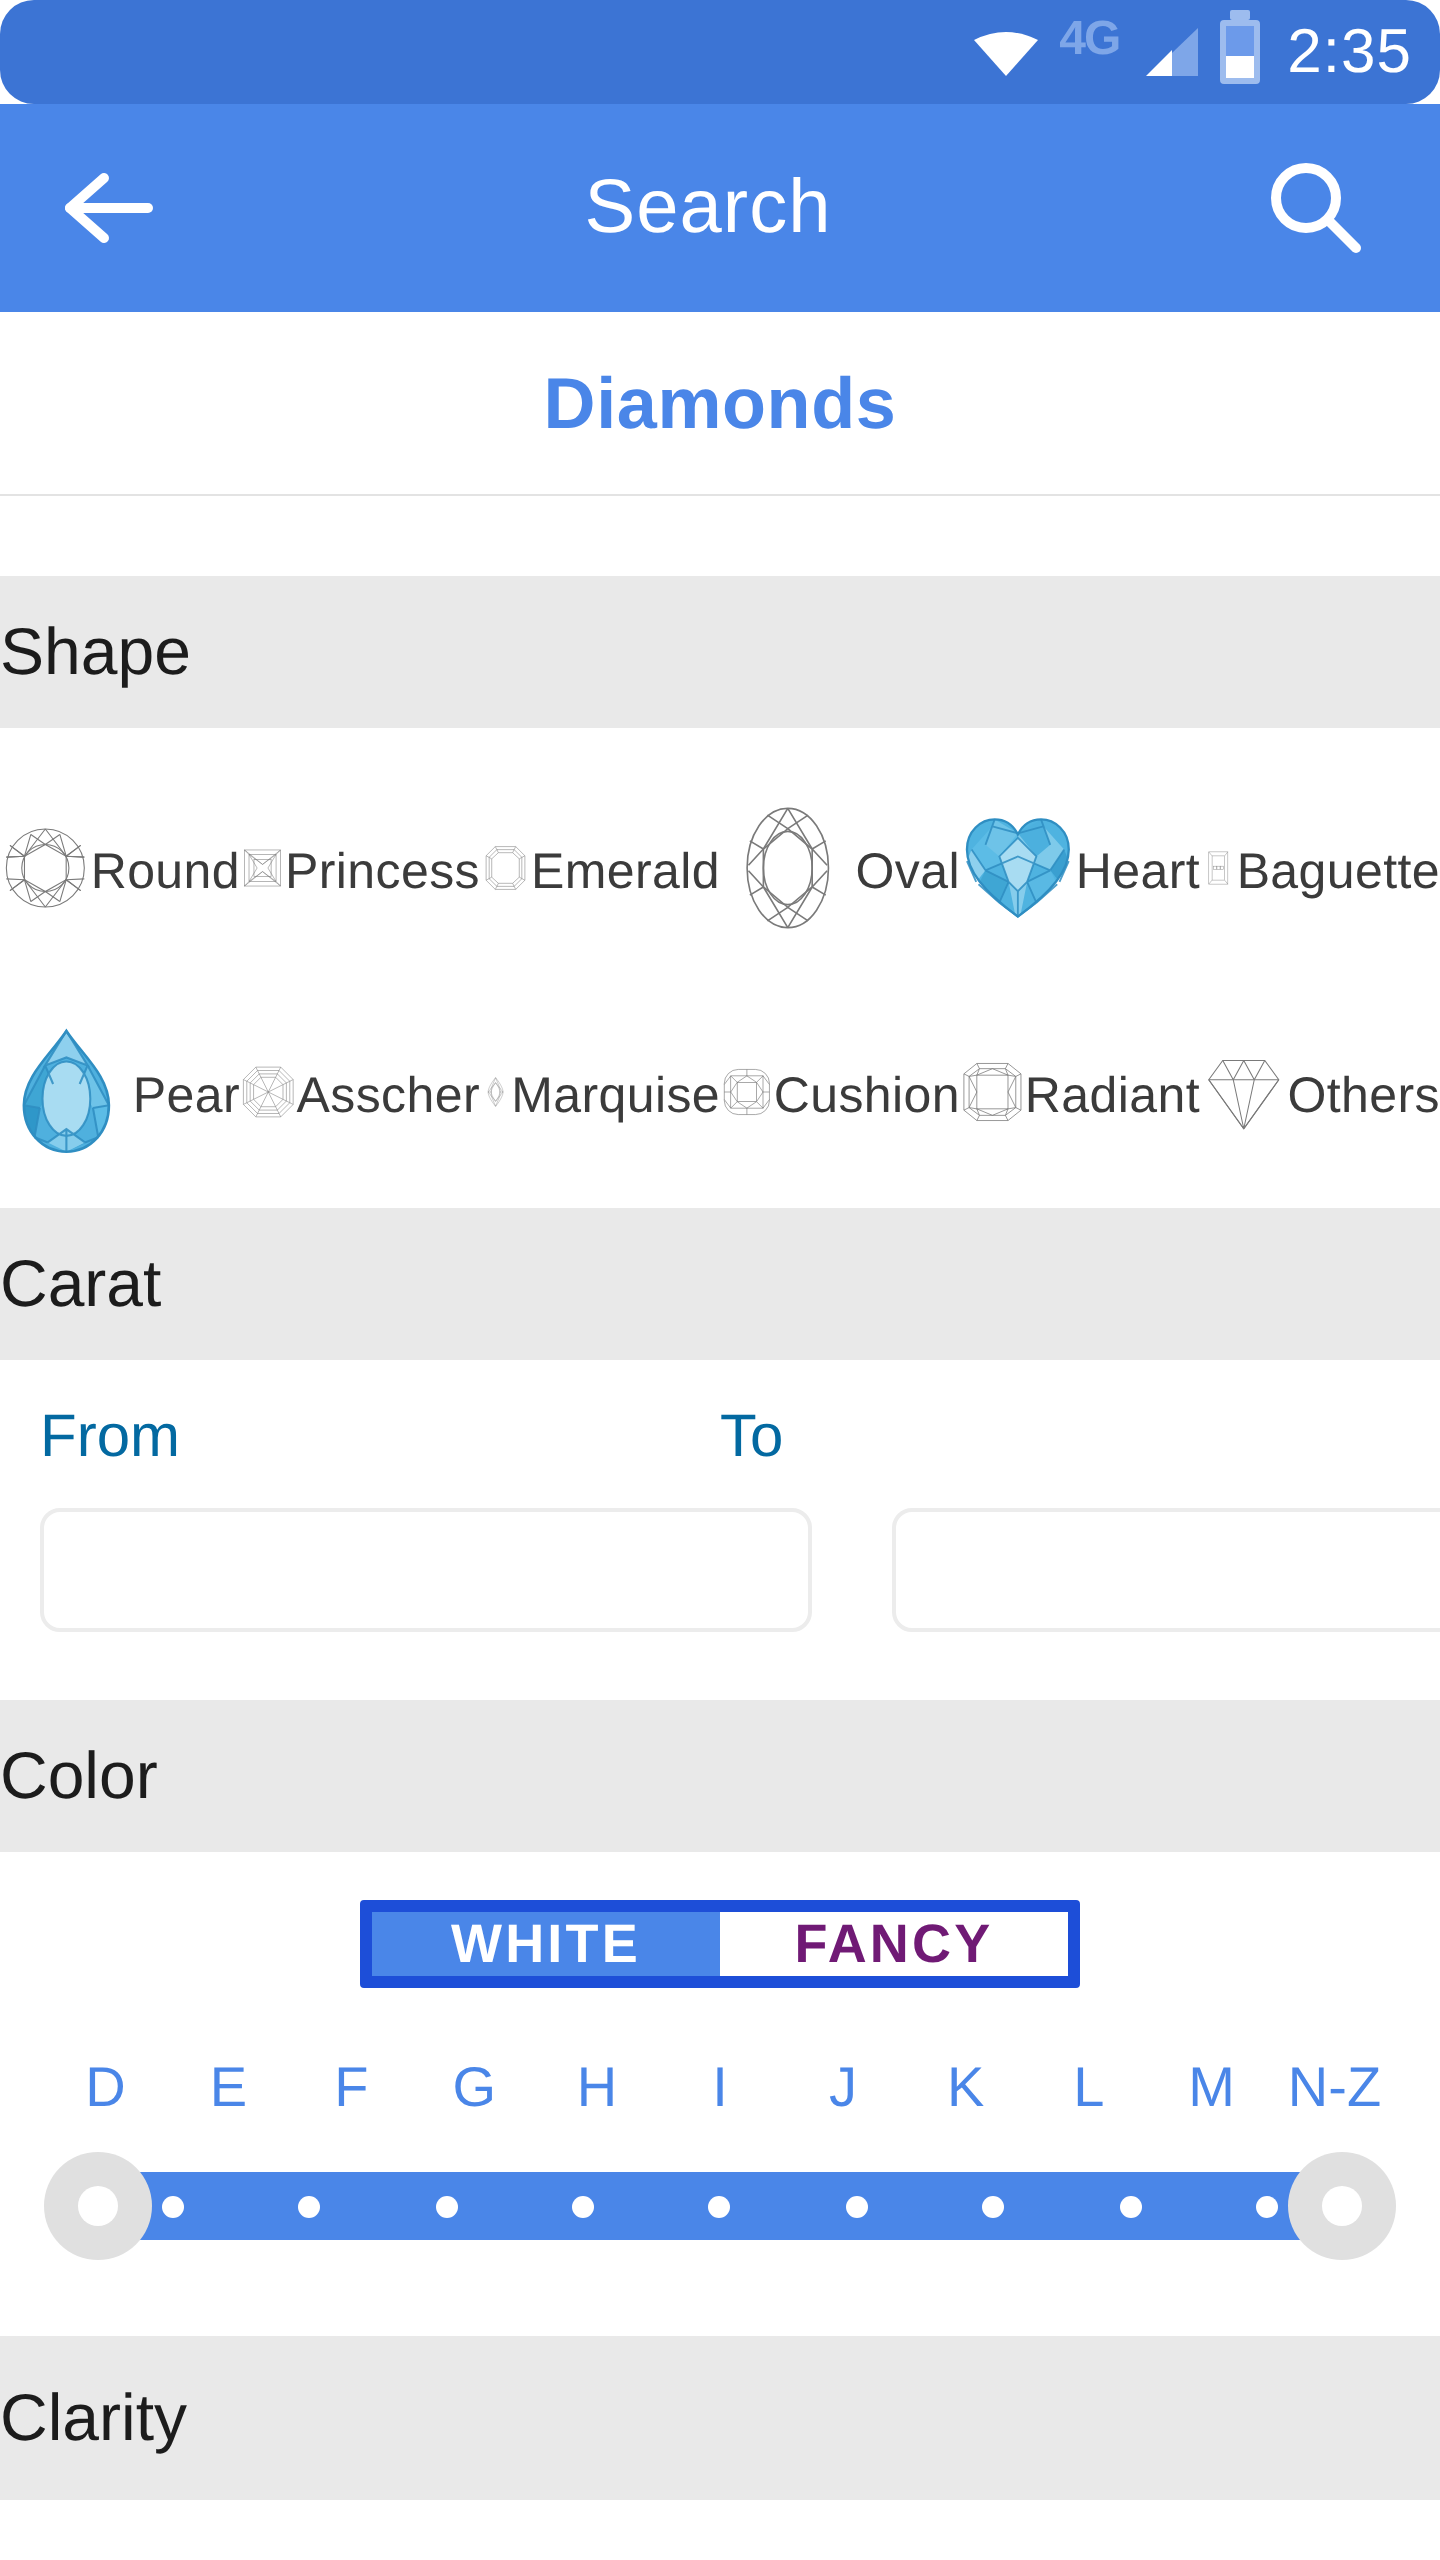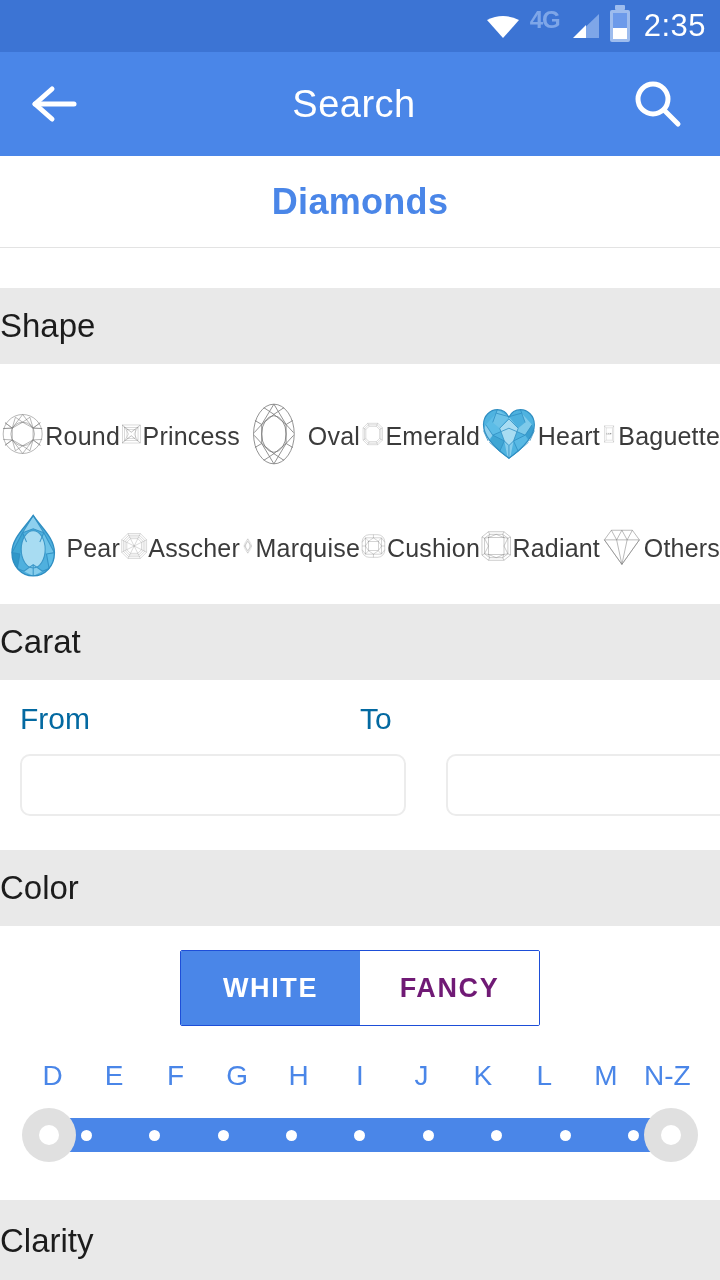--- a/index.html
+++ b/index.html
@@ -8,21 +8,21 @@
     background: #ffffff;
     font-family: "Liberation Sans", sans-serif;
     overflow: hidden;
   }
   .screen { position: relative; width: 720px; height: 1280px; background:#fff; }
 
   
   .statusbar {
     height: 52px; background: #3c74d4;
     display: flex; align-items: center; justify-content: flex-end;
-    padding-right: 14px; gap: 10px;
+    padding-right: 14px; gap: 10px; border-radius: 17px;
   }
   .sb-icon { display:flex; align-items:center; }
   .wifi { width:34px; height:24px; }
   .netlabel { color:#7ea6e8; font-size:24px; font-weight:700; letter-spacing:-1px; line-height:1; position:relative; top:-6px; }
   .signal { width:30px; height:26px; }
   .battery { width:20px; height:32px; position:relative; }
   .battery .shell { position:absolute; inset:0; border:3px solid #9dbcee; border-radius:2px; background:#6c9aea; }
   .battery .cap { position:absolute; top:-5px; left:5px; width:10px; height:5px; background:#9dbcee; border-radius:1px;}
   .battery .fill { position:absolute; left:3px; right:3px; bottom:3px; height:11px; background:#ffffff; }
   .clock { color:#ffffff; font-size:31px; font-weight:400; letter-spacing:0.5px; margin-left:4px; }
@@ -73,22 +73,22 @@
   .carat-input {
     flex:1; height:62px; border:2px solid #ececec; border-radius:10px;
     background:#fff; font-size:27px; padding:0 14px; color:#333;
     font-family:"Liberation Sans", sans-serif; outline:none;
   }
 
   
   .color-body { background:#fff; padding: 24px 0 8px 0; }
   .toggle-wrap { display:flex; justify-content:center; }
   .toggle {
-    display:flex; border:1px solid #1d4ed8; border-radius:2px; overflow:hidden;
-    width:360px; height:76px;
+    display:flex; border:6px solid #1d4ed8; border-radius:2px; overflow:hidden;
+    width:360px; height:44px;
   }
   .toggle-seg {
     flex:1; display:flex; align-items:center; justify-content:center;
     font-size:27px; letter-spacing:1.6px; font-weight:700;
   }
   .toggle-seg.on { background:#4a86e8; color:#ffffff; }
   .toggle-seg.off { background:#ffffff; color:#701a75; }
 
   .grades { display:flex; margin-top:34px; padding: 0 22px; }
   .grade { flex:1; text-align:center; font-size:28px; color:#4a86e8; }
@@ -200,44 +200,44 @@
               <rect x="31" y="31" width="38" height="38"></rect>
             </g>
           </svg>
         </div>
         <div class="shape-name">Princess</div>
       </div>
 
       <div class="shape-cell">
         <div class="shape-art">
           <svg viewBox="0 0 100 100">
+            <g stroke="#8a8a8a" stroke-width="1.2" fill="none">
+              <polygon points="30,8 70,8 88,26 88,74 70,92 30,92 12,74 12,26"></polygon>
+              <polygon points="33,14 67,14 82,29 82,71 67,86 33,86 18,71 18,29"></polygon>
+              <polygon points="36,20 64,20 77,32 77,68 64,80 36,80 23,68 23,32"></polygon>
+              <path d="M30,8 L36,20 M70,8 L64,20 M88,26 L77,32 M88,74 L77,68 M70,92 L64,80 M30,92 L36,80 M12,74 L23,68 M12,26 L23,32"></path>
+            </g>
+          </svg>
+        </div>
+        <div class="shape-name">Emerald</div>
+      </div>
+
+      <div class="shape-cell">
+        <div class="shape-art">
+          <svg viewBox="0 0 100 100">
             <g stroke="#7a7a7a" stroke-width="1.2" fill="none">
               <ellipse cx="50" cy="50" rx="30" ry="44"></ellipse>
               <ellipse cx="50" cy="50" rx="18" ry="27"></ellipse>
               <polygon points="50,21 68,36 68,64 50,79 32,64 32,36"></polygon>
               <path d="M50,6 L32,36 M50,6 L68,36 M78,30 L68,36 M78,70 L68,64 M50,94 L68,64 M50,94 L32,64 M22,70 L32,64 M22,30 L32,36"></path>
               <path d="M50,21 L35,11 M50,21 L65,11 M68,36 L79,48 M68,64 L79,52 M50,79 L65,89 M50,79 L35,89 M32,64 L21,52 M32,36 L21,48"></path>
             </g>
           </svg>
         </div>
         <div class="shape-name">Oval</div>
-      </div>
-
-      <div class="shape-cell">
-        <div class="shape-art">
-          <svg viewBox="0 0 100 100">
-            <g stroke="#8a8a8a" stroke-width="1.2" fill="none">
-              <polygon points="30,8 70,8 88,26 88,74 70,92 30,92 12,74 12,26"></polygon>
-              <polygon points="33,14 67,14 82,29 82,71 67,86 33,86 18,71 18,29"></polygon>
-              <polygon points="36,20 64,20 77,32 77,68 64,80 36,80 23,68 23,32"></polygon>
-              <path d="M30,8 L36,20 M70,8 L64,20 M88,26 L77,32 M88,74 L77,68 M70,92 L64,80 M30,92 L36,80 M12,74 L23,68 M12,26 L23,32"></path>
-            </g>
-          </svg>
-        </div>
-        <div class="shape-name">Emerald</div>
       </div>
 
       <div class="shape-cell">
         <div class="shape-art">
           <svg viewBox="0 0 100 100">
             <defs>
                 <clipPath id="heartclip">
               <path d="M50,92 C20,70 6,52 6,34 C6,18 18,8 30,8 C39,8 46,13 50,21 C54,13 61,8 70,8 C82,8 94,18 94,34 C94,52 80,70 50,92 Z"></path>
             </clipPath>
               </defs>

